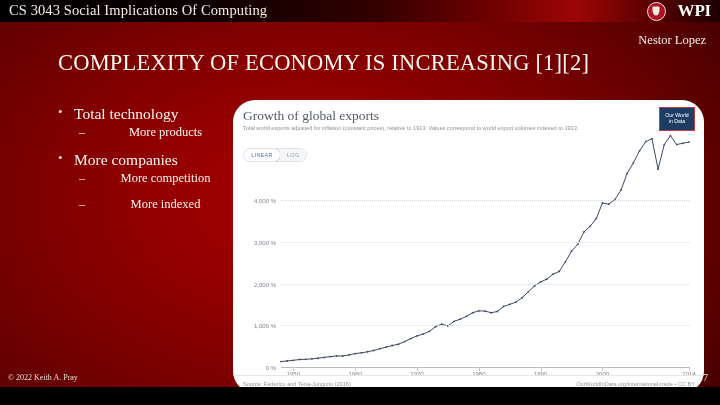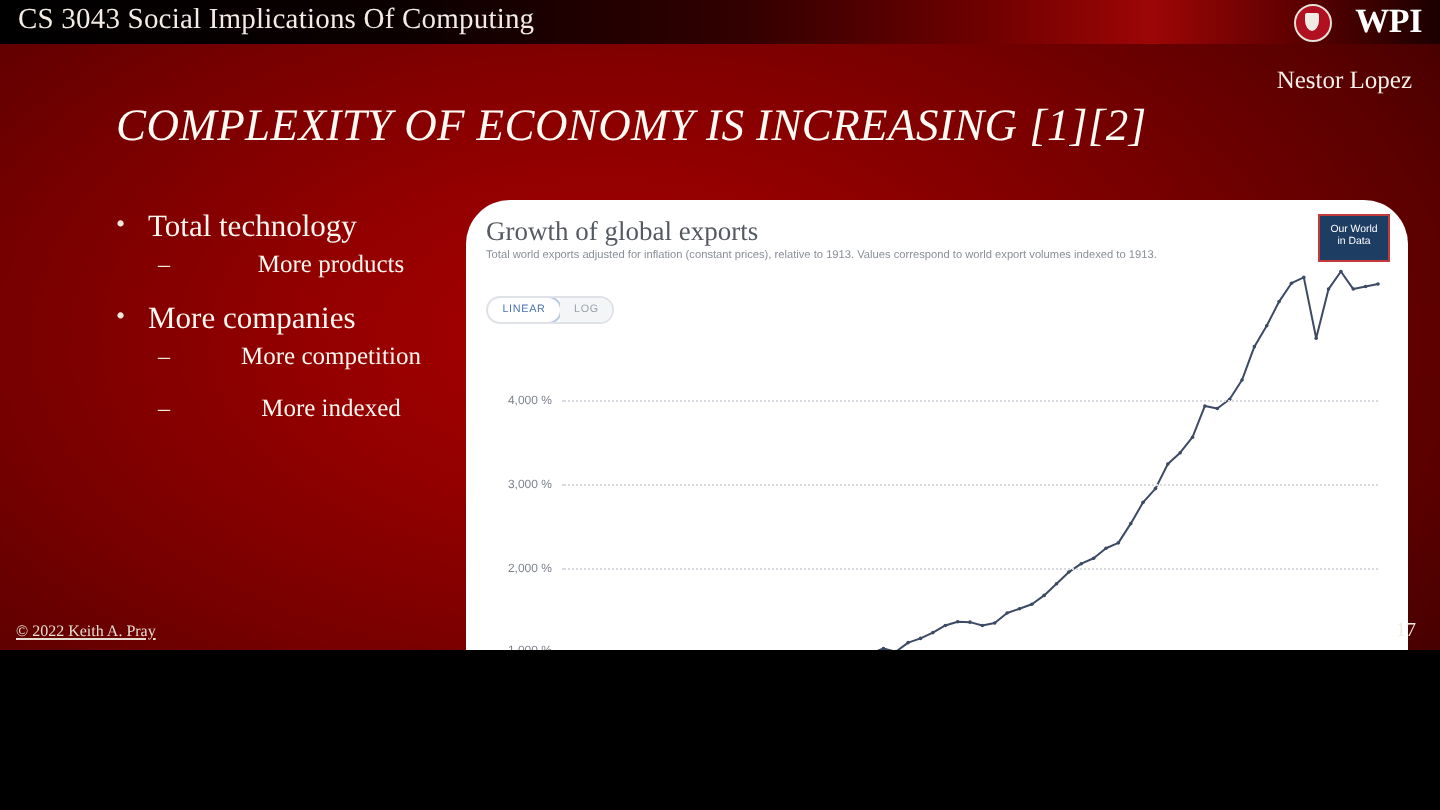--- a/index.html
+++ b/index.html
@@ -3,21 +3,21 @@
 <meta charset="utf-8">
 <style>
   html, body {
     margin: 0;
     padding: 0;
     background: #000;
   }
   .slide {
     position: relative;
     width: 720px;
-    height: 325px;
+    height: 387px;
     overflow: hidden;
     font-family: "Liberation Serif", serif;
     background: radial-gradient(ellipse 95% 120% at 42% 52%,
                   #a80000 0%, #930000 22%, #7a0000 42%,
                   #5c0000 62%, #3a0000 80%, #200000 92%, #140000 100%);
   }
 
   
   .topbar {
     position: absolute;
@@ -74,21 +74,20 @@
   }
 
   
   .slide-title {
     position: absolute;
     left: 58px; top: 50px;
     font-size: 22.5px;
     color: #fdf9f3;
     letter-spacing: .2px;
     white-space: nowrap;
-    font-style: italic;
   }
 
   
   .bullets {
     position: absolute;
     left: 56px; top: 105px;
     width: 180px;
   }
   .b1 {
     position: relative;
@@ -257,21 +256,20 @@
     font-size: 5.6px;
     color: #8e939b;
   }
 
   
   .copyright {
     position: absolute;
     left: 8px; bottom: 5px;
     font-size: 8px;
     color: #e7ddd2;
-    text-decoration: underline;
   }
   .pagenum {
     position: absolute;
     right: 12px; bottom: 4px;
     font-size: 10px;
     color: #f2ebe2;
   }
 </style>
 </head>
 <body>

